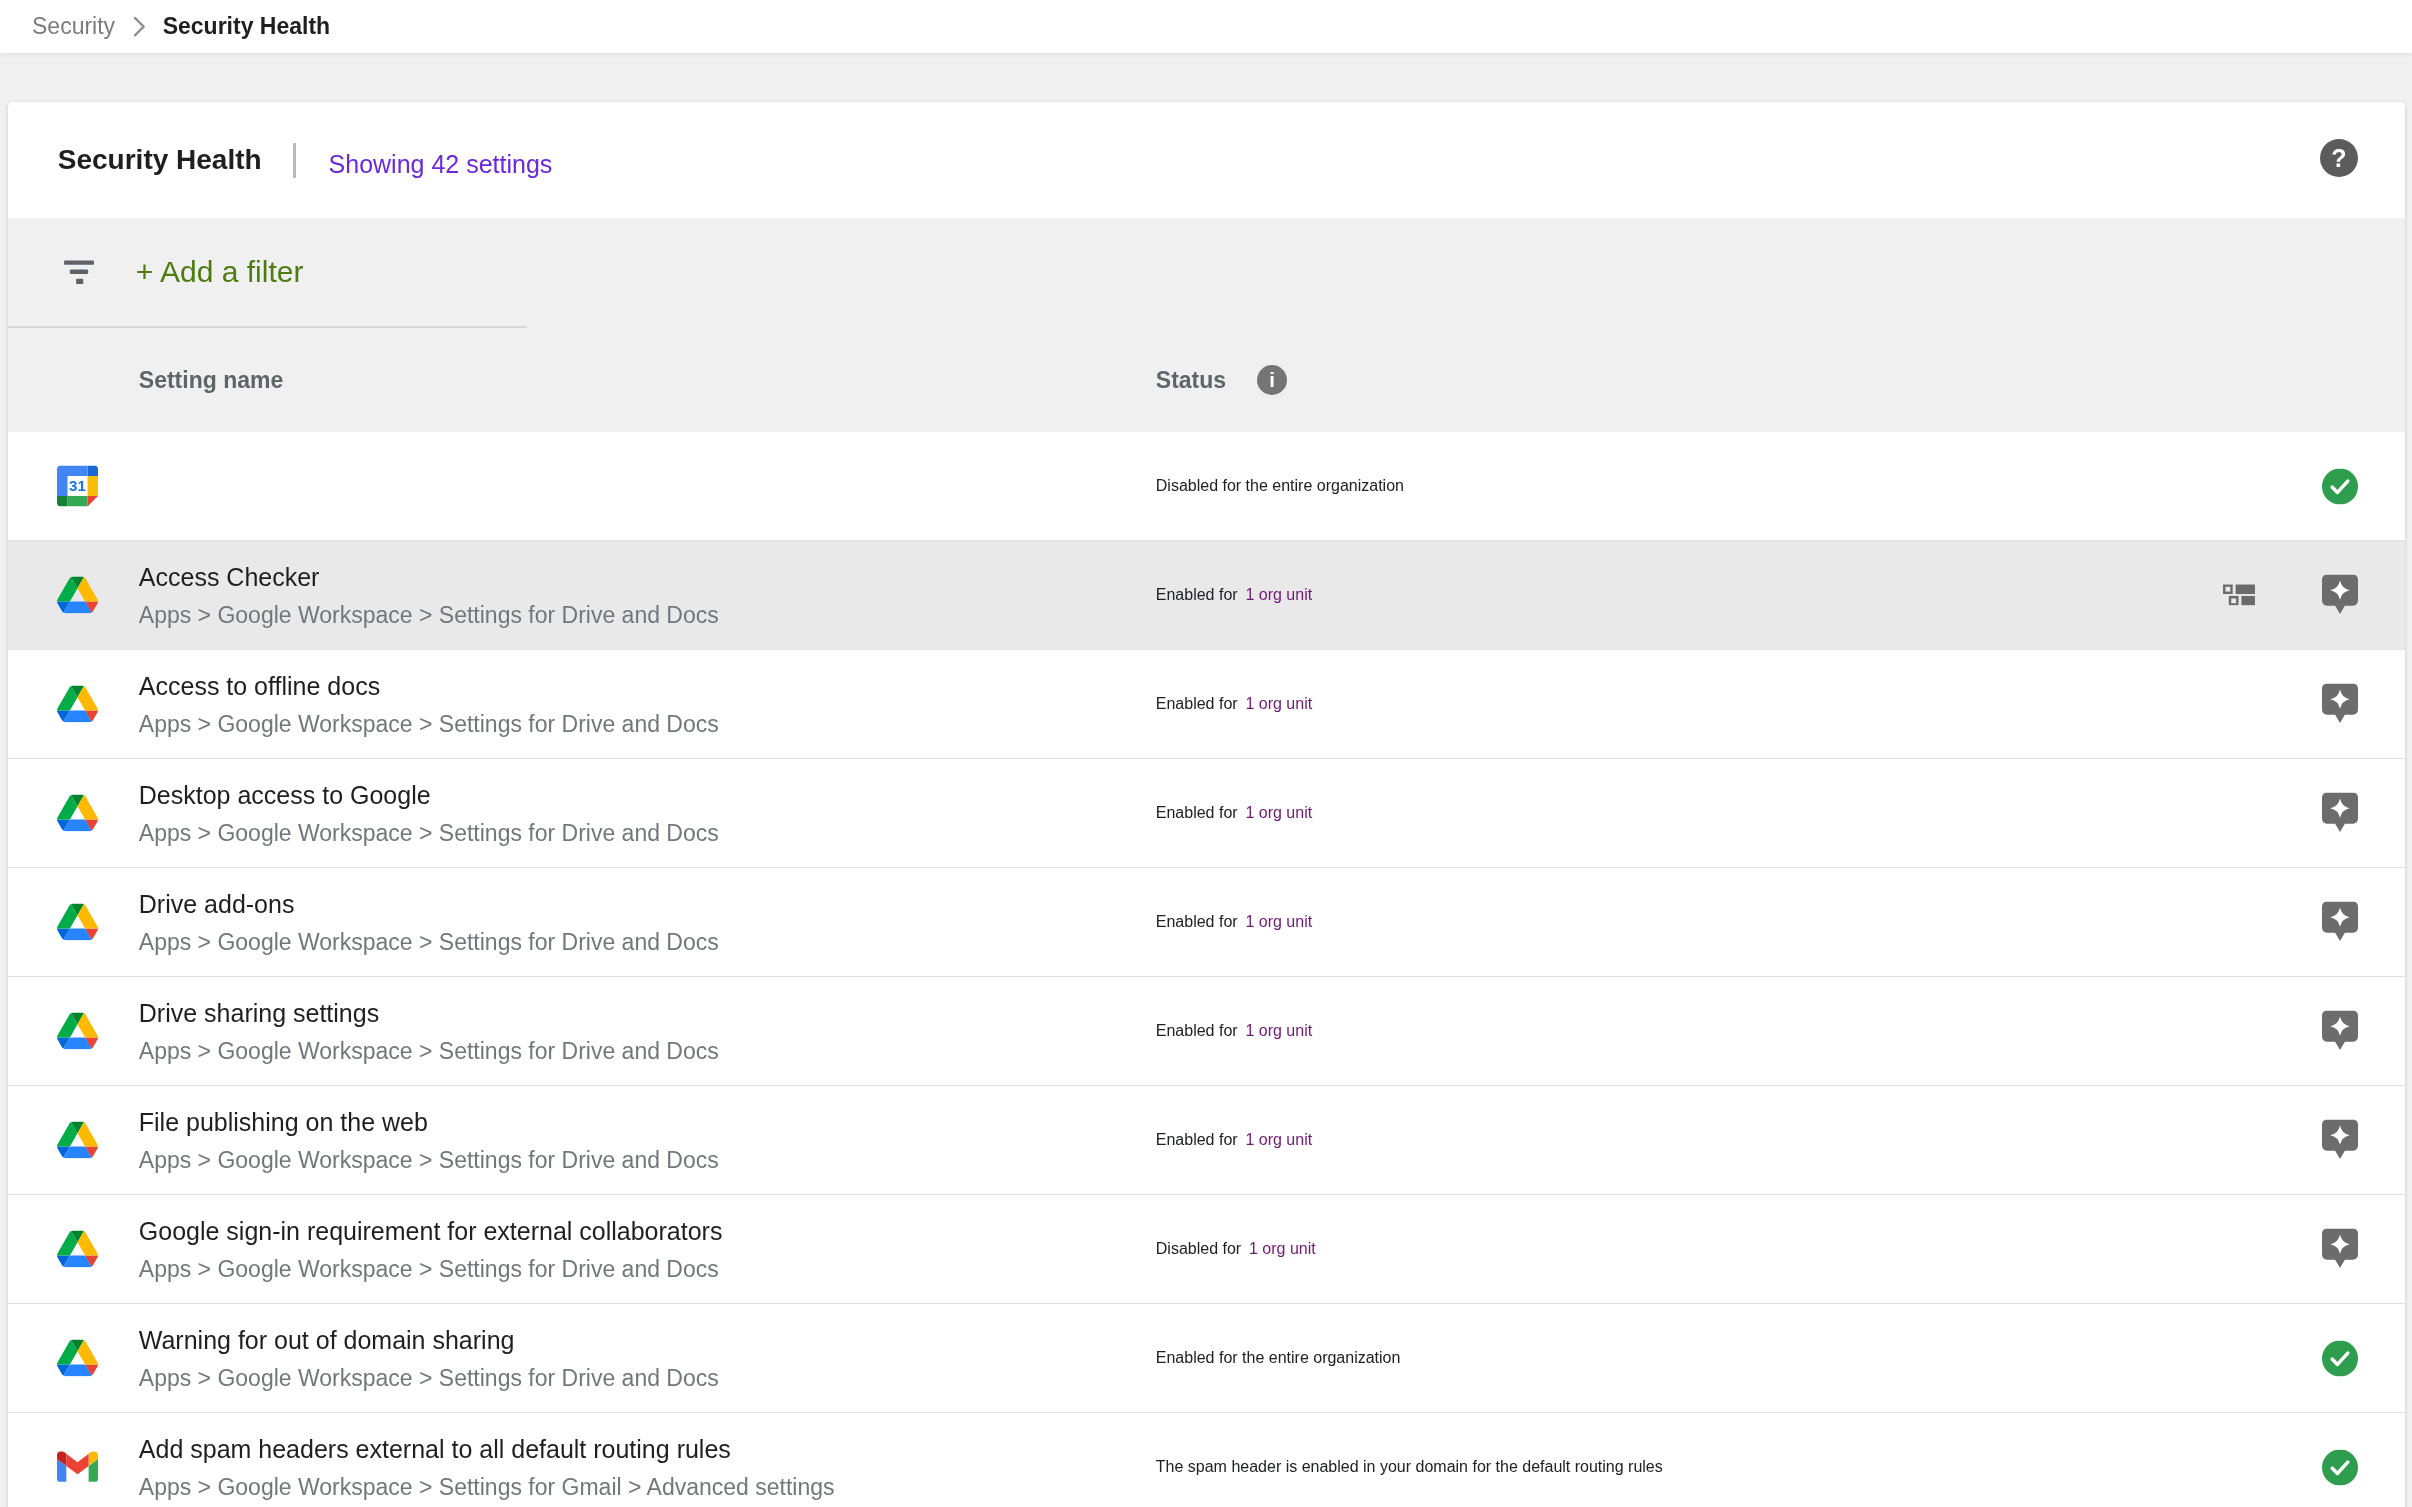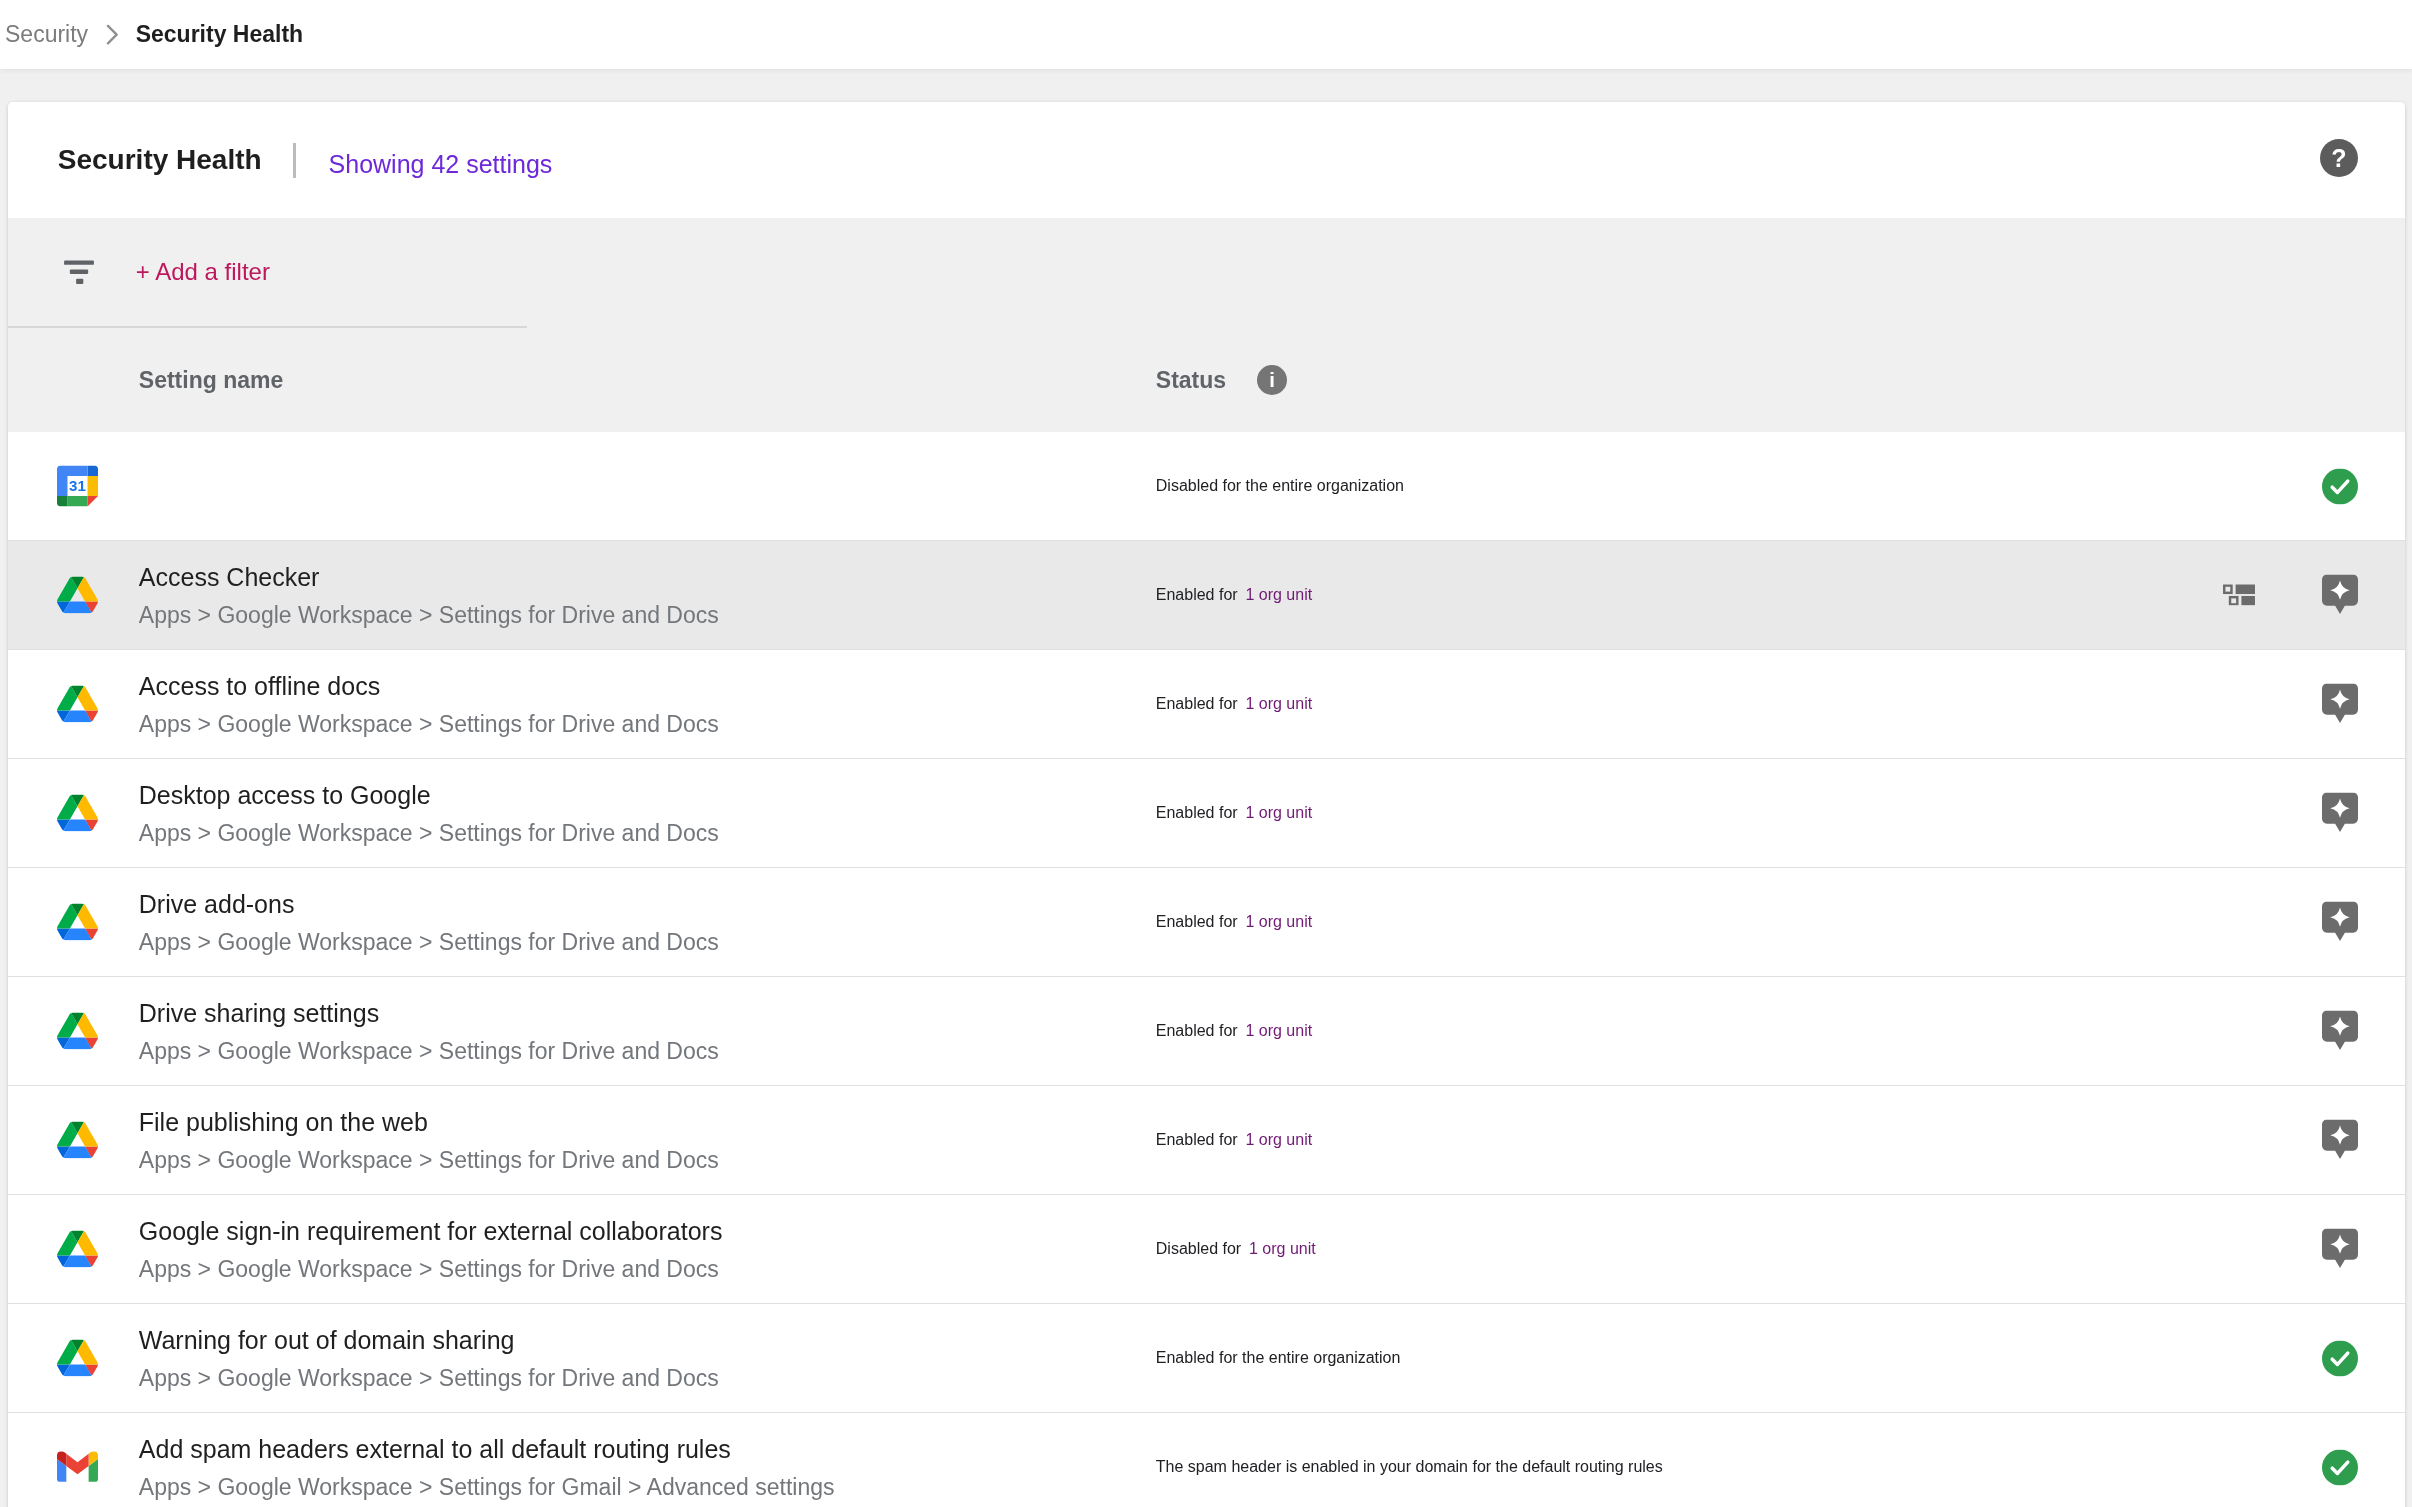--- a/index.html
+++ b/index.html
@@ -1,43 +1,43 @@
 <!DOCTYPE html>
 <html><head>
 <meta charset="utf-8">
 <style>
   * { margin:0; padding:0; box-sizing:border-box; }
   html,body { background:#f0f0f0; }
   body { font-family:"Liberation Sans","DejaVu Sans",sans-serif; }
   .screen { position:relative; width:2412px; height:1508px; background:#f0f0f0; overflow:hidden; }
 
   
-  .breadcrumb-bar { position:absolute; top:0; left:0; width:100%; height:69px; background:#ffffff;
-    display:flex; align-items:center; padding-left:5px; box-shadow:0 1.9px 4.9px rgba(0,0,0,0.07); z-index:5; }
+  .breadcrumb-bar { position:absolute; top:0; left:0; width:100%; height:53px; background:#ffffff;
+    display:flex; align-items:center; padding-left:32px; box-shadow:0 1.9px 4.9px rgba(0,0,0,0.07); z-index:5; }
   .crumb-parent { font-size:23px; color:#7c7c7c; cursor:pointer; }
   .crumb-chevron { margin:0 17.5px; display:flex; align-items:center; }
   .crumb-current { font-size:23px; color:#1f1f1f; font-weight:bold; }
 
   
   .card { position:absolute; top:102px; left:7.8px; width:2397px; height:1436px; background:#ffffff;
     border-radius:4.9px 4.9px 0 0; box-shadow:0 1px 3.9px rgba(0,0,0,0.18); overflow:hidden; }
 
   .card-header { position:relative; height:116px; background:#fff; display:flex; align-items:center; }
   .page-title { margin-left:50px; font-size:28px; font-weight:bold; color:#1f1f1f; }
   .title-pipe { width:2.9px; height:35px; background:#bcbcbc; margin-left:31px; }
   .settings-count { margin-left:33px; font-size:25px; color:#6d28d9;margin-top:8px; }
   .help-btn { position:absolute; right:47px; top:37px; width:38px; height:38px; border-radius:50%;
     background:#5c5c5c; color:#fff; display:flex; align-items:center; justify-content:center;
     font-size:25px; font-weight:bold; cursor:pointer; }
 
   
   .gray-section { background:#f0f0f0; height:214px; }
   .filter-row { display:flex; align-items:center; height:108px; }
   .filter-icon { margin-left:55px; width:32px; height:26px; cursor:pointer; }
-  .add-filter { margin-left:41px; font-size:24px; color:#be185d; cursor:pointer; }
+  .add-filter { margin-left:41px; font-size:30px; color:#4d7c0f; cursor:pointer; }
   .filter-divider { width:519px; height:1.9px; background:#d7d7d7; }
   .table-header-row { position:relative; height:105px; }
   .col-setting { position:absolute; left:131px; top:50%; transform:translateY(-50%);
     font-size:23px; font-weight:bold; color:#606368; }
   .col-status-wrap { position:absolute; left:1148px; top:50%; transform:translateY(-50%);
     display:flex; align-items:center; }
   .col-status { font-size:23px; font-weight:bold; color:#606368; }
   .info-btn { margin-left:31px; width:30px; height:30px; border-radius:50%; background:#757575;
     color:#fff; display:flex; align-items:center; justify-content:center; font-size:20.4px;
     font-weight:bold; font-style:normal; cursor:pointer; }

